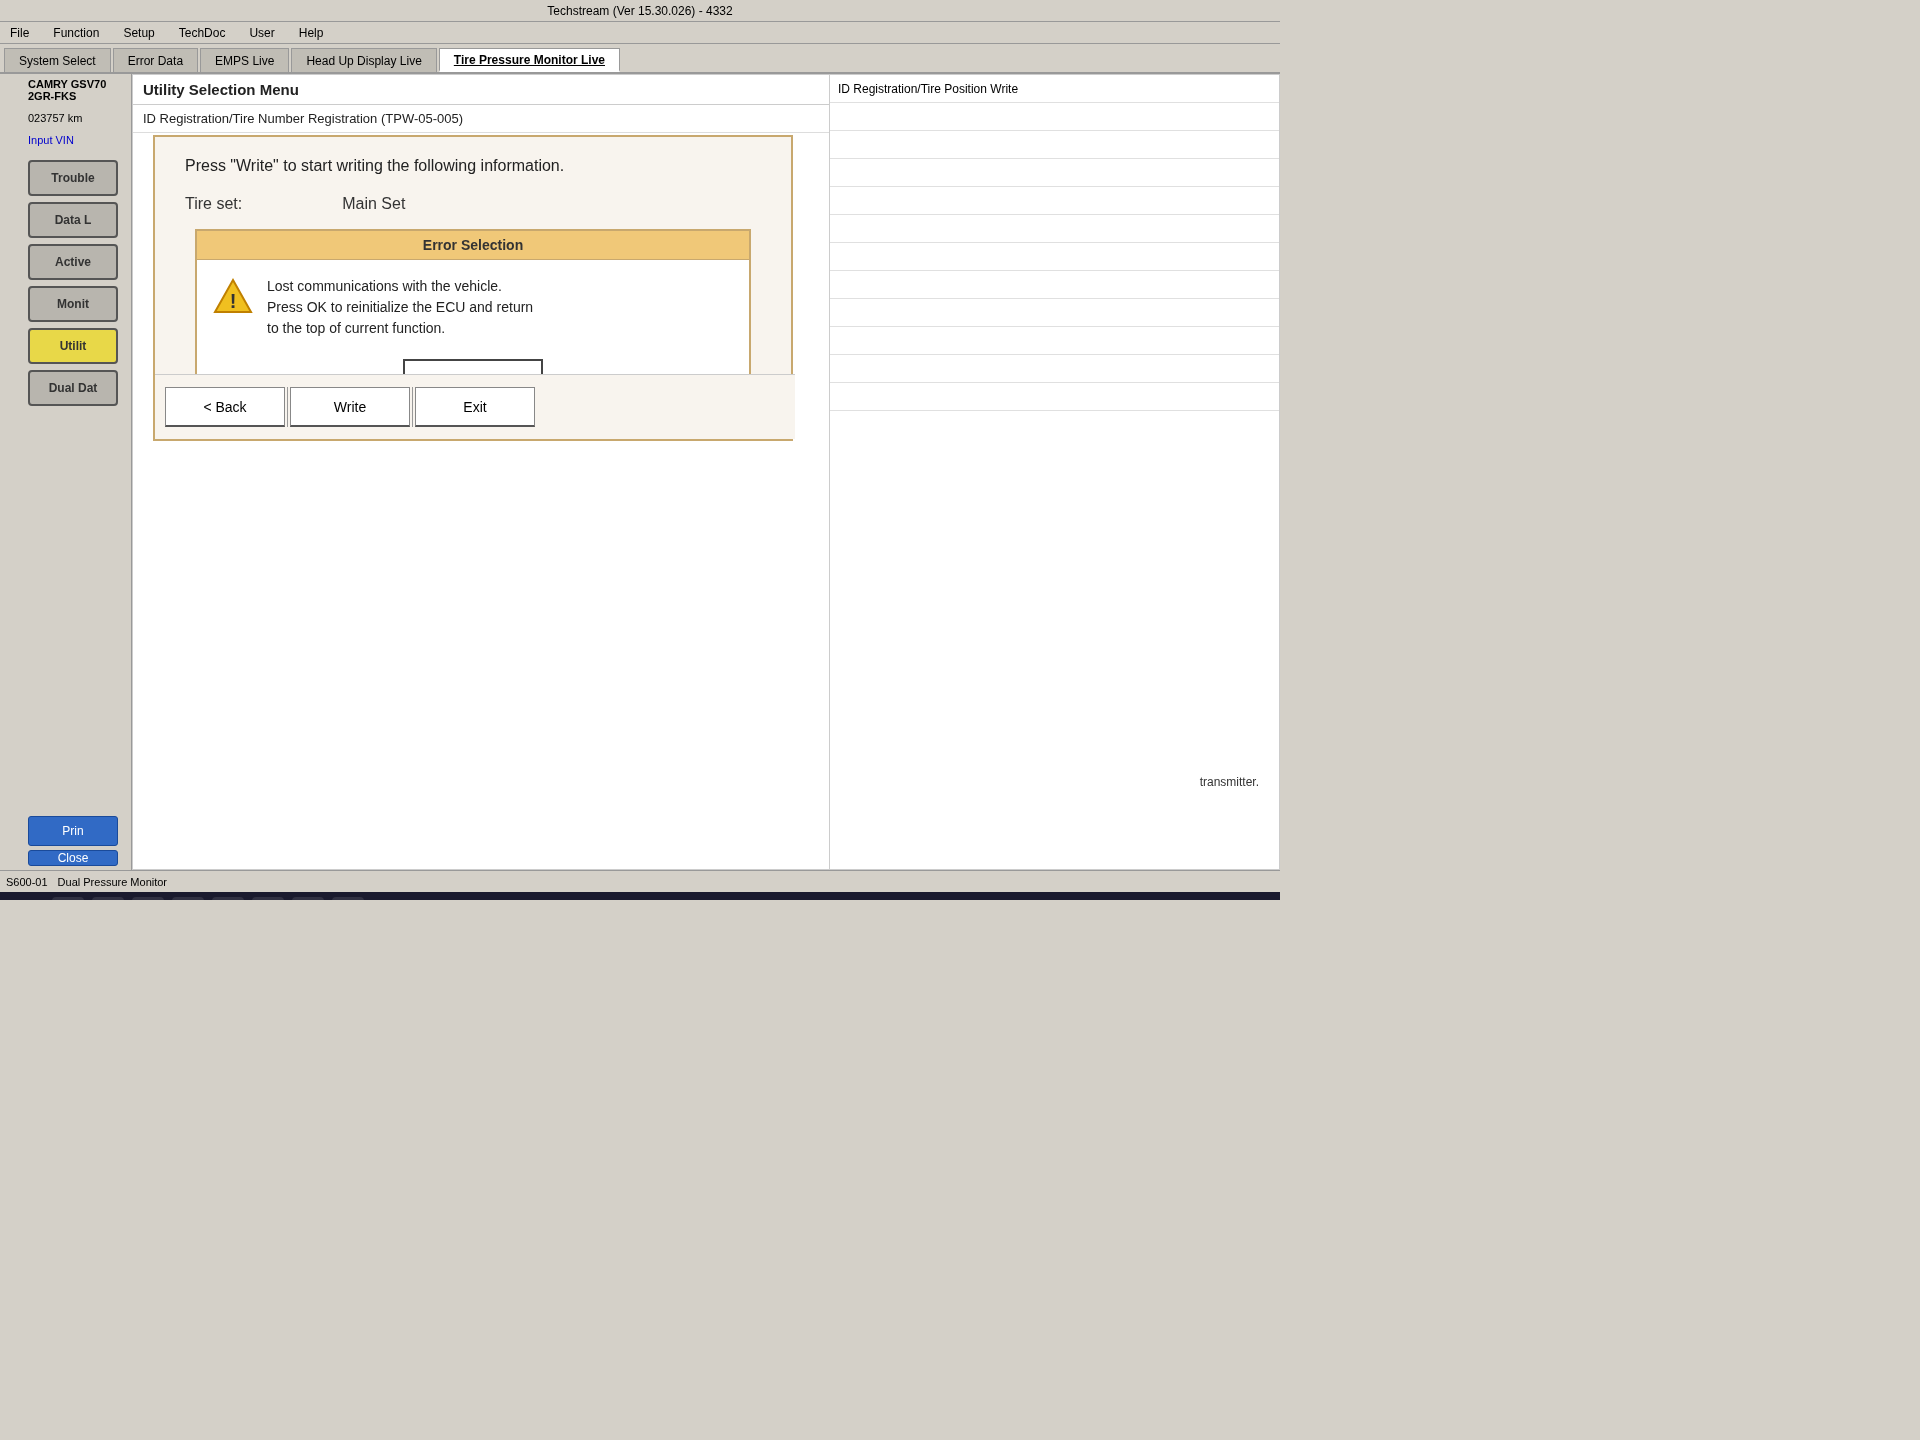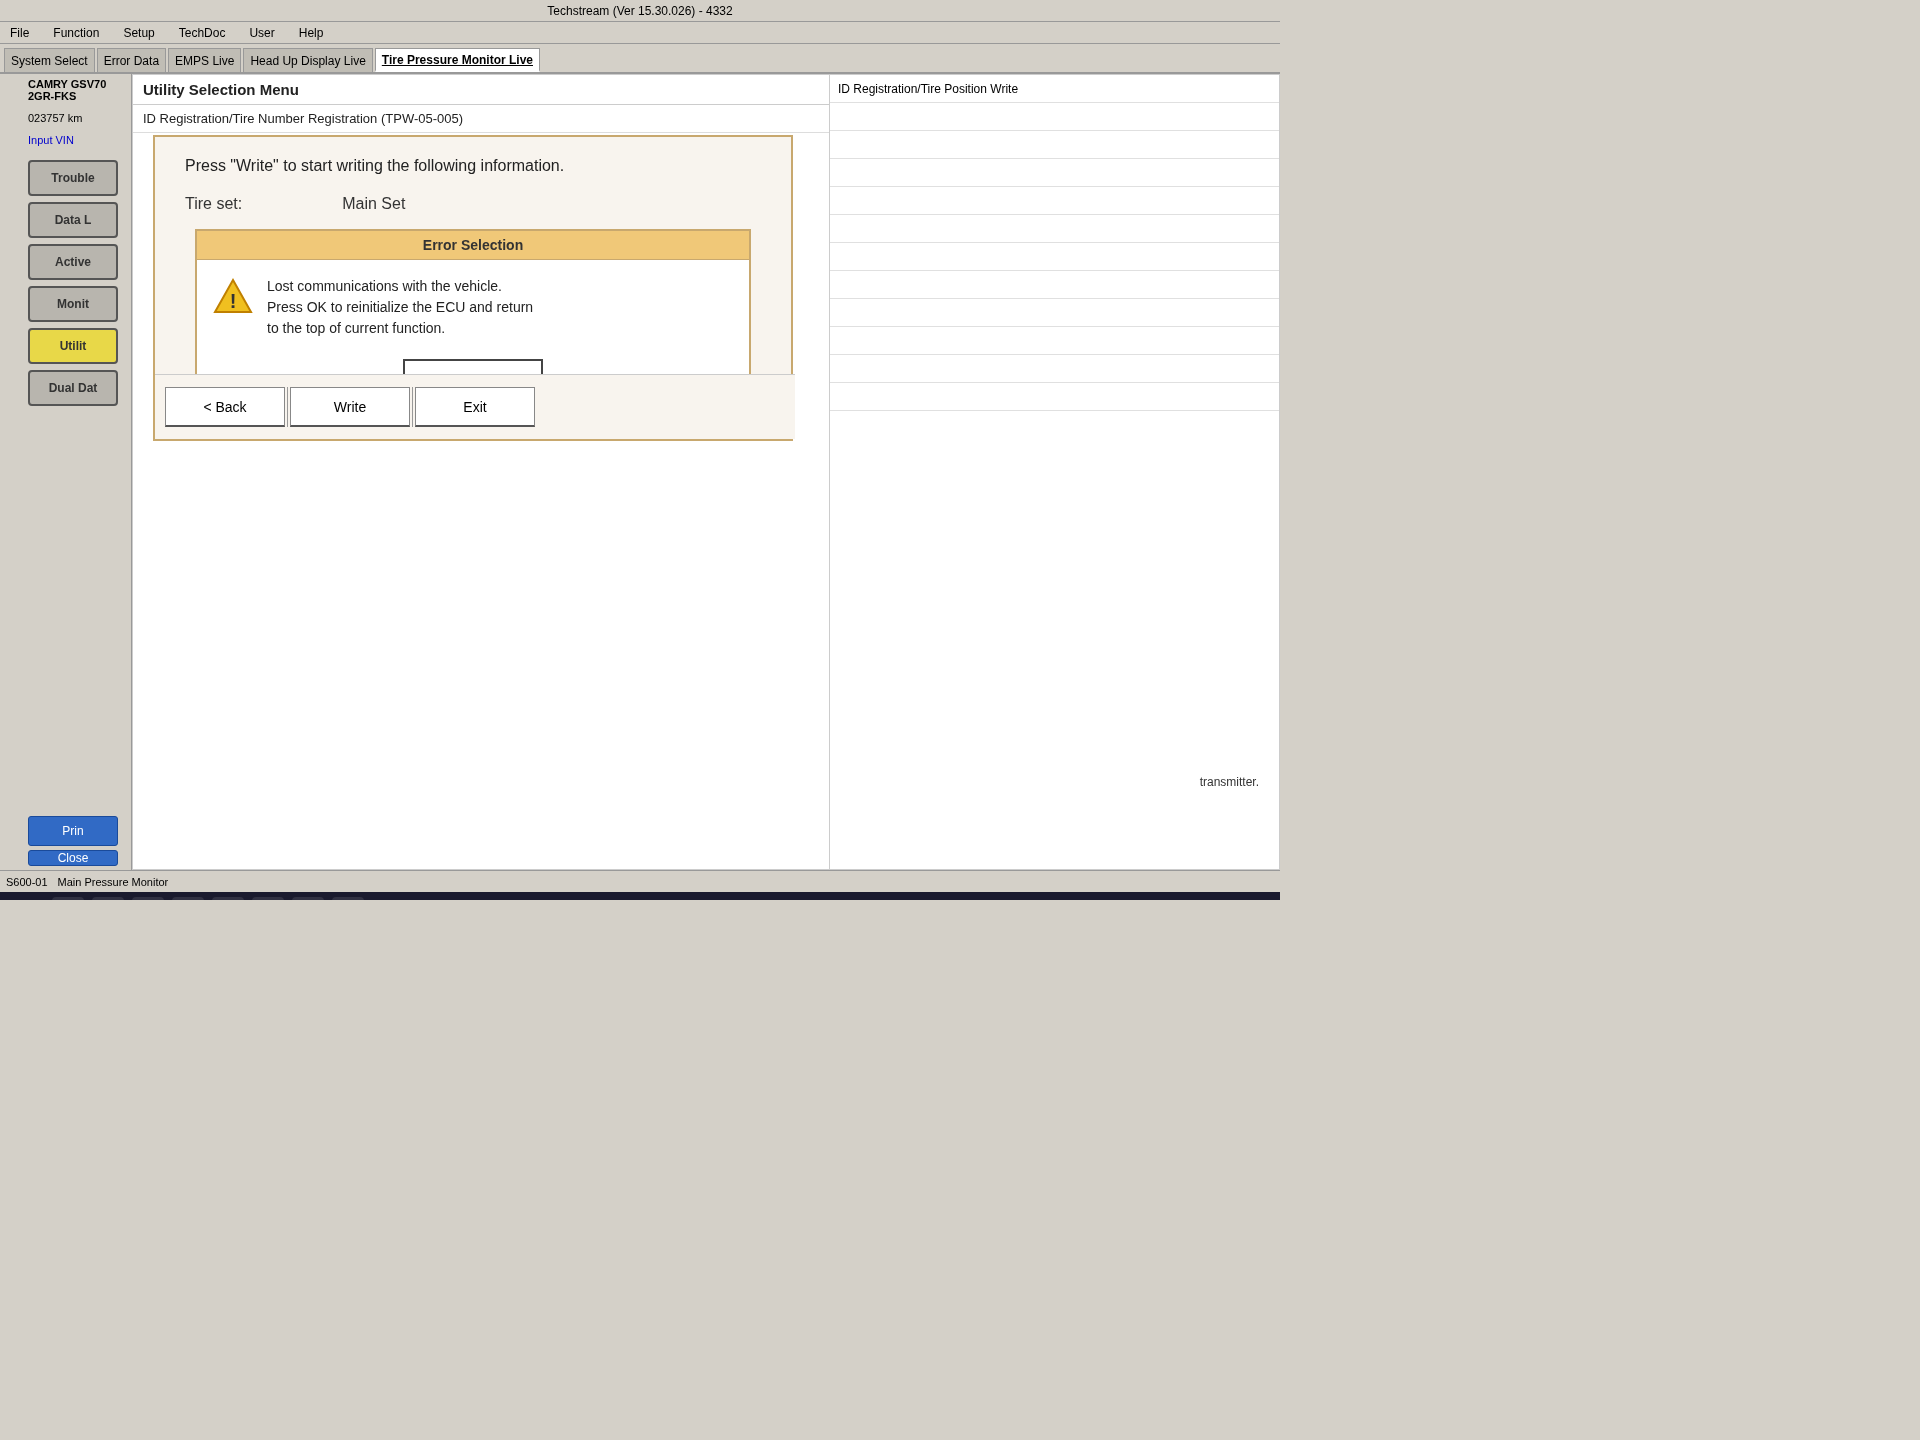--- a/index.html
+++ b/index.html
@@ -42,21 +42,21 @@
     
     .tab-bar {
       background: #d4d0c8;
       height: 30px;
       display: flex;
       align-items: flex-end;
       padding: 0 4px;
       border-bottom: 2px solid #999;
     }
     .tab {
-      padding: 4px 6px;
+      padding: 4px 14px;
       background: #c0bdb5;
       border: 1px solid #999;
       border-bottom: none;
       margin-right: 2px;
       cursor: pointer;
       font-size: 12px;
       height: 24px;
       display: flex;
       align-items: center;
     }
@@ -511,21 +511,21 @@
         <div class="transmitter-text">transmitter.</div>
       </div>
 
     </div>
   </div>
 
 </div>
 
 <div class="status-bar">
   <span>S600-01</span>
-  <span>Main Pressure Monitor</span>
+  <span>Dual Pressure Monitor</span>
 </div>
 
 <div class="taskbar">
   <div class="taskbar-start">
     <svg width="28" height="28" viewBox="0 0 28 28">
       <rect x="2" y="2" width="11" height="11" fill="#00a4ef"></rect>
       <rect x="15" y="2" width="11" height="11" fill="#ffb900"></rect>
       <rect x="2" y="15" width="11" height="11" fill="#7fba00"></rect>
       <rect x="15" y="15" width="11" height="11" fill="#f25022"></rect>
     </svg>

